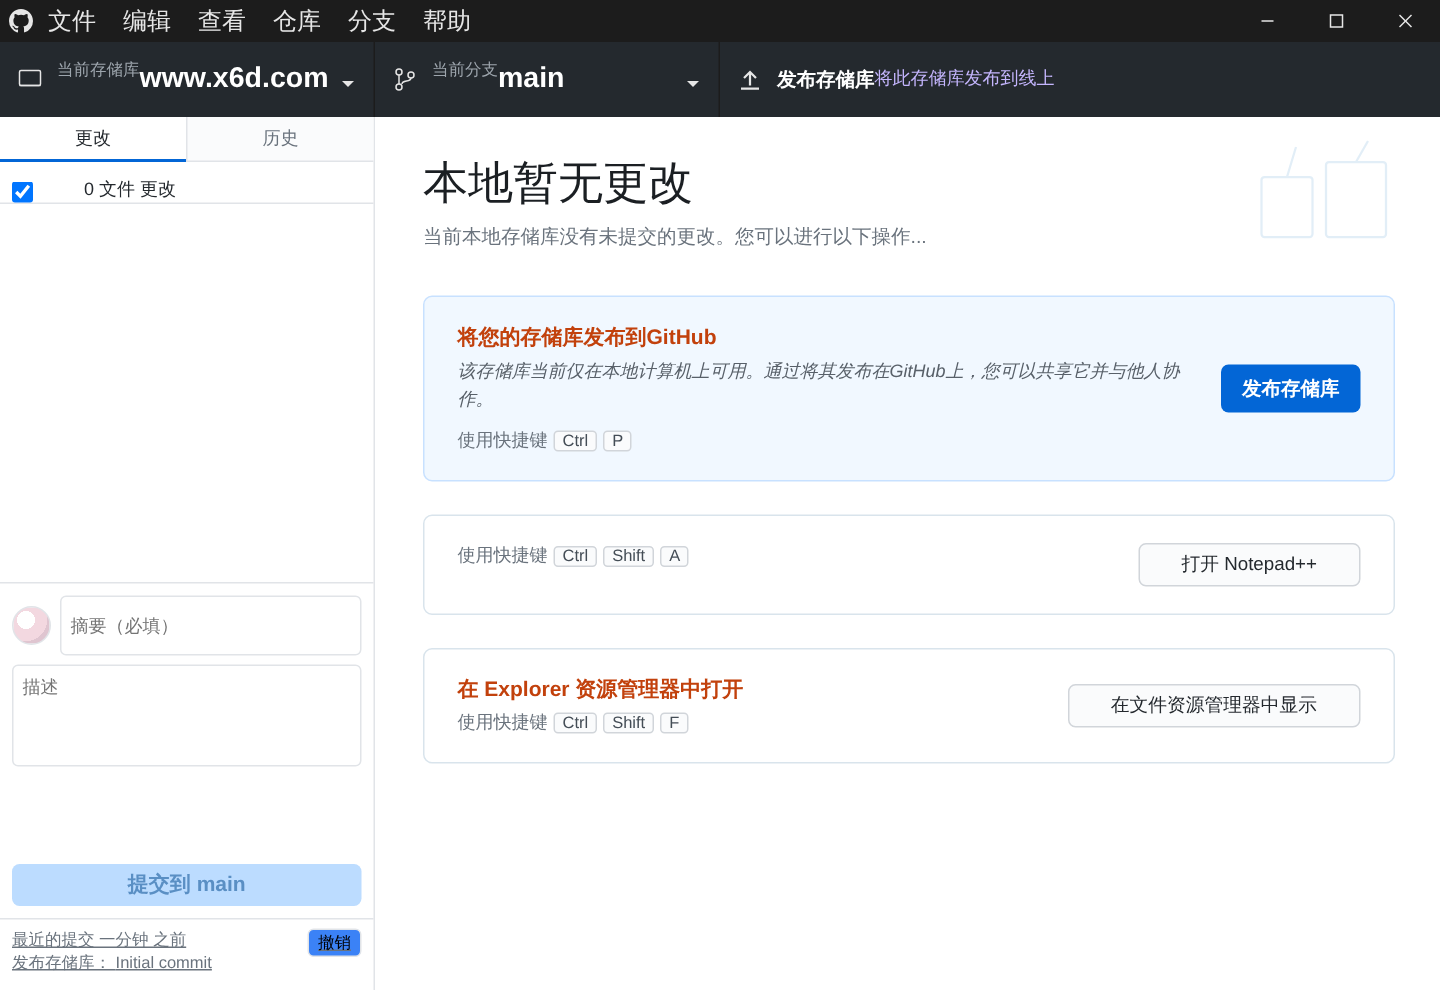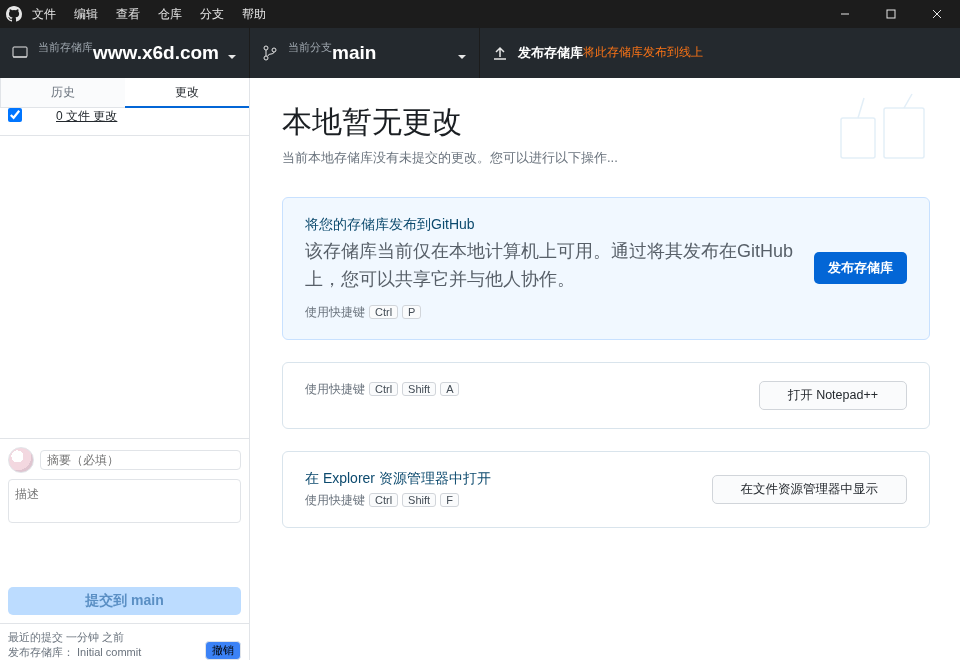--- a/index.html
+++ b/index.html
@@ -1,73 +1,73 @@
 <!DOCTYPE html>
 <html><head>
 <meta charset="utf-8">
 <style>
   * { box-sizing: border-box; margin: 0; padding: 0; font-family: -apple-system, "Segoe UI", "Microsoft YaHei", sans-serif; }
   body { width: 960px; height: 660px; overflow: hidden; background: #fff; }
 
   
-  .titlebar { height: 28px; background: #1c1c1c; color: #e6e6e6; display: flex; align-items: center; font-size: 12px; }
+  .titlebar { height: 28px; background: #1c1c1c; color: #e6e6e6; display: flex; align-items: center; font-size: 16px; }
   .titlebar .octo { width: 28px; display:flex; align-items:center; justify-content:center; }
   .titlebar .octo svg { fill:#e6e6e6; width:16px; height:16px; }
   .titlebar .menus { display:flex; gap:18px; padding-left:4px; }
   .titlebar .menus span { cursor:default; }
   .titlebar .spacer { flex:1; }
   .winbtns { display:flex; }
   .winbtn { width:46px; height:28px; display:flex; align-items:center; justify-content:center; }
   .winbtn svg { stroke:#e6e6e6; stroke-width:1; fill:none; }
 
   
   .toolbar { height:50px; background:#24292e; display:flex; color:#fff; }
   .tool { display:flex; align-items:center; padding:0 12px; gap:10px; position:relative; }
   .tool.repo { width:250px; border-right:1px solid #1c1c1c; }
   .tool.branch { width:230px; border-right:1px solid #1c1c1c; }
   .tool.publish { flex:1; }
   .tool .icon { width:16px; display:flex; }
   .tool .icon svg { fill:#e6e6e6; width:16px; height:16px; }
   .tool .texts { display:flex; flex-direction:row; line-height:1.25; }
   .tool .toplabel { font-size:11px; color:#9da5ad; }
   .tool .botlabel { font-size:19px; font-weight:600; }
-  .tool .botlabel.light { font-weight:400; font-size:12px; color:#f97316; }
+  .tool .botlabel.light { font-weight:400; font-size:12px; color:#c4b5fd; }
   .tool .chev { position:absolute; right:12px; top:20px; }
   .tool .chev svg { fill:#e6e6e6; width:10px; height:10px; }
 
   
   .body { display:flex; height:calc(100% - 78px); }
   .sidebar { width:250px; border-right:1px solid #e1e4e8; display:flex; flex-direction:column; }
   .tabs { display:flex; height:30px; font-size:12px; }
   .tab { flex:1; display:flex; align-items:center; justify-content:center; cursor:default; color:#24292e; }
   .tab.active { border-bottom:2px solid #0366d6; font-weight:400; }
   .tab:not(.active) { color:#6a737d; background:#fafbfc; border-bottom:1px solid #e1e4e8; border-left:1px solid #e1e4e8; }
-  .fileschanged { height:28px; display:flex; align-items:flex-start; font-size:12px; border-bottom:1px solid #e1e4e8; padding:0 8px; gap:34px; color:#24292e;text-decoration:underline; }
+  .fileschanged { height:28px; display:flex; align-items:flex-end; font-size:12px; border-bottom:1px solid #e1e4e8; padding:0 8px; gap:34px; color:#24292e; }
   .fileschanged input[type=checkbox]{ width:14px; height:14px; }
   .files-empty { flex:1; }
 
   
   .commit { border-top:1px solid #e1e4e8; padding:8px; }
   .summaryrow { display:flex; gap:6px; align-items:center; margin-bottom:6px; }
   .avatar { width:26px; height:26px; border-radius:50%; background: radial-gradient(circle at 35% 35%, #fff 0 6px, #f3d8e0 6px 14px, #dfc5d0 14px); border:1px solid #e1e4e8; flex:none; }
-  .txtinput { flex:1; height:20px; border:1px solid #e1e4e8; border-radius:4px; padding:0 6px; font-size:12px; color:#6a737d; background:#fff; }
-  .desc { width:100%; height:44px; border:1px solid #e1e4e8; border-radius:4px; padding:6px; font-size:12px; color:#6a737d; resize:none; background:#fff; margin-bottom:60px;}
+  .txtinput { flex:1; height:40px; border:1px solid #e1e4e8; border-radius:4px; padding:0 6px; font-size:12px; color:#6a737d; background:#fff; }
+  .desc { width:100%; height:68px; border:1px solid #e1e4e8; border-radius:4px; padding:6px; font-size:12px; color:#6a737d; resize:none; background:#fff; margin-bottom:60px;}
   .commitbtn { width:100%; height:28px; background:#bcdcff; color:#5a8fc4; border:none; border-radius:5px; font-size:14px; font-weight:600; }
-  .lastcommit { font-size:11px; color:#6a737d; padding:6px 8px 0; display:flex; align-items:flex-end; border-top:1px solid #e1e4e8;}
+  .lastcommit { font-size:11px; color:#6a737d; padding:6px 8px 11px; display:flex; align-items:flex-start; border-top:1px solid #e1e4e8;text-decoration:underline;}
   .lastcommit .undo { margin-left:auto; border:1px solid #e1e4e8; border-radius:4px; background:#3b82f6; padding:1px 6px; font-size:11px; }
 
   
   .main { flex:1; padding:24px 30px 0 32px; overflow:auto; position:relative; }
   .bigtitle { font-size:30px; font-weight:400; color:#1b1f23; margin-bottom:6px; }
   .subtitle { font-size:13px; color:#6a737d; margin-bottom:30px; }
   .card { border:1px solid #d9e4ec; border-radius:6px; padding:18px 22px; margin-bottom:22px; display:flex; gap:16px; align-items:flex-start; }
   .card.highlight { background:#f1f8ff; border-color:#c8e1ff; }
   .card .left { flex:1; }
-  .card h3 { font-size:14px; font-weight:400; color:#0c4a6e; margin-bottom:4px; }
-  .card p { font-size:18px; color:#586069; line-height:1.55; margin-bottom:10px; }
+  .card h3 { font-size:14px; font-weight:700; color:#c2410c; margin-bottom:4px; }
+  .card p { font-size:12px; color:#586069; line-height:1.55; margin-bottom:10px;font-style:italic; }
   .card p .link { color:#0366d6; }
   .kbdline { font-size:12px; color:#6a737d; display:flex; gap:4px; align-items:center; }
   .kbd { display:inline-block; border:1px solid #d1d5da; border-radius:3px; padding:0 5px; font-size:11px; background:#fafbfc; color:#444d56; }
   .primarybtn { background:#0366d6; color:#fff; border:none; font-size:13px; font-weight:600; padding:7px 14px; border-radius:5px; white-space:nowrap; align-self:center;}
   .secbtn { background:#fafbfc; color:#24292e; border:1px solid #d1d5da; font-size:12.5px; padding:5px 28px; border-radius:5px; white-space:nowrap; align-self:center;}
 
   .bgboxes { position:absolute; right:24px; top:10px; opacity:.6; }
   .bgboxes svg { width:100px; height:80px; stroke:#cfe3f2; fill:none; stroke-width:1.5; }
 </style>
 </head>
@@ -153,22 +153,22 @@
       <div class="botlabel" style="font-size:13px;">发布存储库</div>
       <div class="botlabel light">将此存储库发布到线上</div>
     </div>
   </div>
 </div>
 
 <div class="body">
 
   <div class="sidebar">
     <div class="tabs">
+      <div class="tab active">更改</div>
       <div class="tab">历史</div>
-      <div class="tab active">更改</div>
     </div>
     <div class="fileschanged">
       <input type="checkbox" checked="" style="">
       <span>0 文件 更改</span>
     </div>
     <div class="files-empty"></div>
 
     <div class="commit">
       <div class="summaryrow">
         <div class="avatar"></div>

